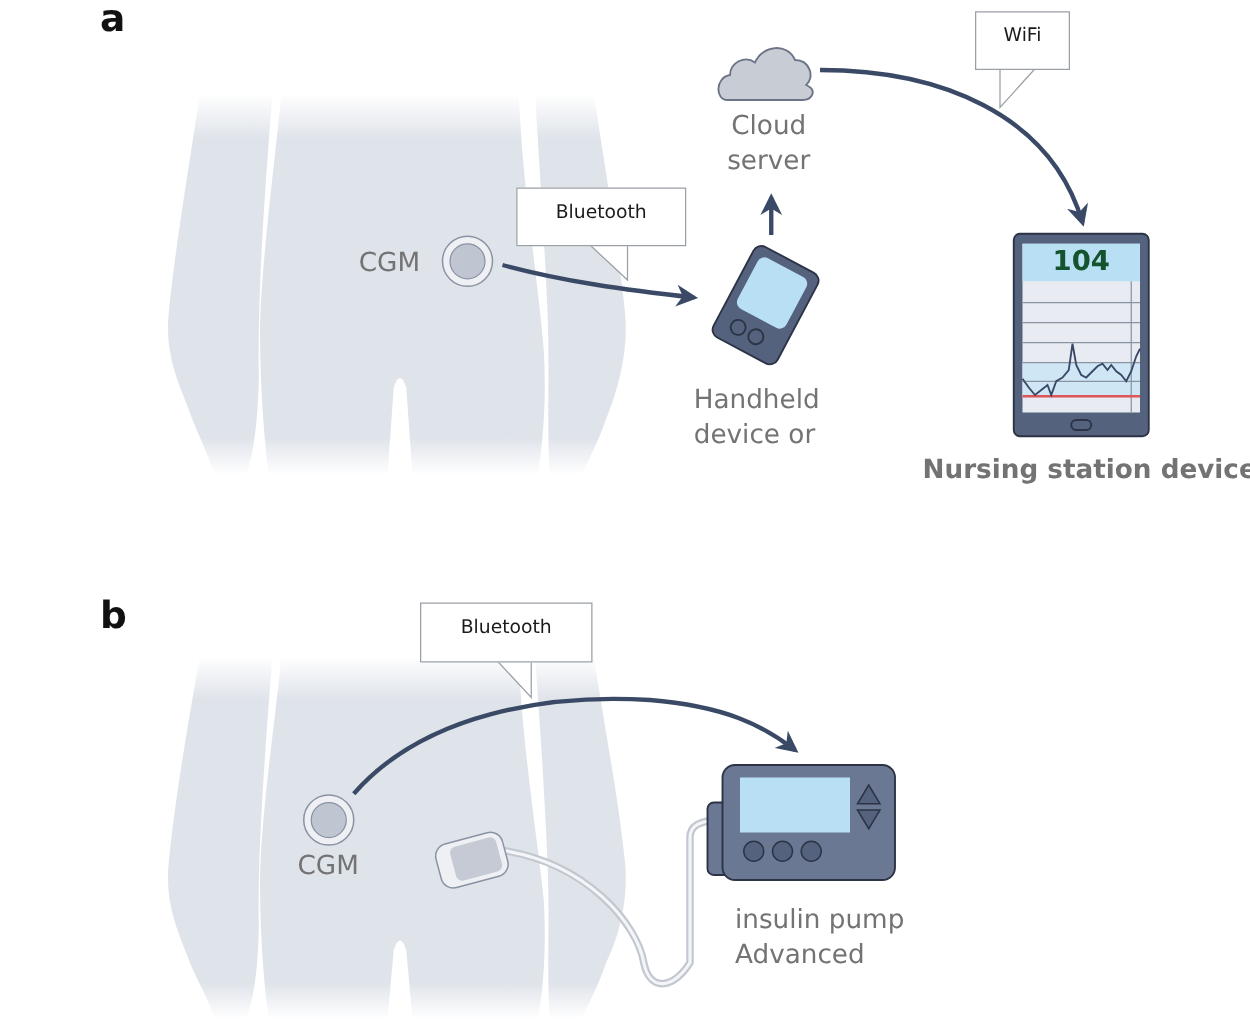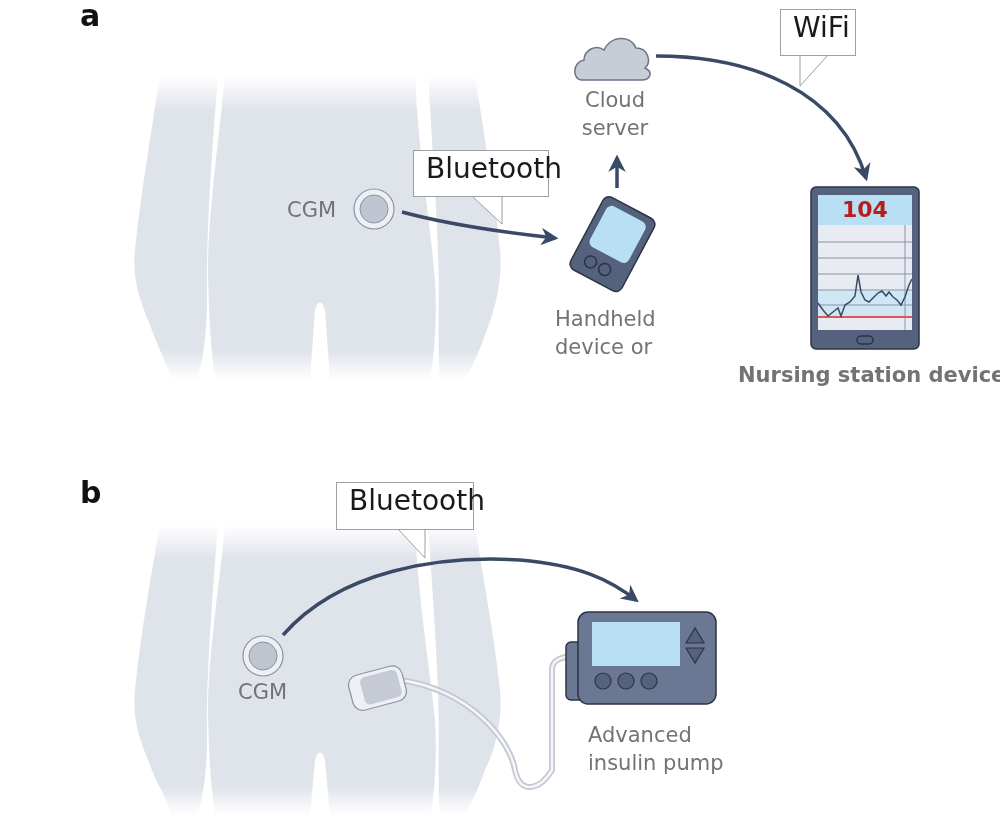--- a/index.html
+++ b/index.html
@@ -1,22 +1,22 @@
 <!DOCTYPE html>
 <html><head>
 <meta charset="utf-8">
 <style>
   html, body { margin: 0; padding: 0; background: #ffffff; }
   body { width: 1000px; height: 822px; position: relative; overflow: hidden; font-family: "Liberation Sans", sans-serif; }
   svg.main { position: absolute; left: 0; top: 0; width: 1000px; height: 822px; }
   .lbl { position: absolute; color: #737373; font-family: "DejaVu Sans", sans-serif; font-size: 21px; line-height: 28px; white-space: nowrap; }
   .panel-letter { position: absolute; font-family: "DejaVu Sans", sans-serif; font-weight: bold; font-size: 30px; color: #111; }
-  .callout { position: absolute; background: #fff; border: 1px solid #9aa0a6; font-family: "DejaVu Sans", sans-serif; font-size: 28px; color: #1a1a1a; line-height: 28px; padding: 4px 12px; box-sizing: border-box; text-align: center; }
+  .callout { position: absolute; background: #fff; border: 1px solid #9aa0a6; font-family: "DejaVu Sans", sans-serif; font-size: 15px; color: #1a1a1a; line-height: 28px; padding: 4px 12px; box-sizing: border-box; text-align: center; }
   .center { text-align: center; }
-  .reading { position: absolute; font-family: "DejaVu Sans", sans-serif; font-weight: bold; font-size: 22px; color: #b91c1c; }
+  .reading { position: absolute; font-family: "DejaVu Sans", sans-serif; font-weight: bold; font-size: 22px; color: #14532d; }
 </style>
 </head>
 <body>
 
 <svg class="main" viewBox="0 0 1000 822">
   <defs>
     <marker id="arr" viewBox="0 0 10 10" refX="8" refY="5" markerWidth="5" markerHeight="5" orient="auto">
       <path d="M0,0 L10,5 L0,10 L3,5 Z" fill="#3a4a66"></path>
     </marker>
     <linearGradient id="fadeTop" x1="0" y1="0" x2="0" y2="1">
@@ -122,15 +122,15 @@
   <div>Handheld</div>
   <div>device or</div>
 </div>
 
 <div class="reading" style="left:842px;top:197px;">104</div>
 <div class="lbl" style="left:738px;top:361px;font-weight:bold;">Nursing station device</div>
 
 <div class="callout" style="left:336px;top:482px;width:138px;height:48px;">Bluetooth</div>
 <div class="lbl" style="left:238px;top:678px;">CGM</div>
 <div class="lbl" style="left:588px;top:721px;">
+  <div>insulin pump</div>
   <div>Advanced</div>
-  <div>insulin pump</div>
 </div>
 
 </body></html>

